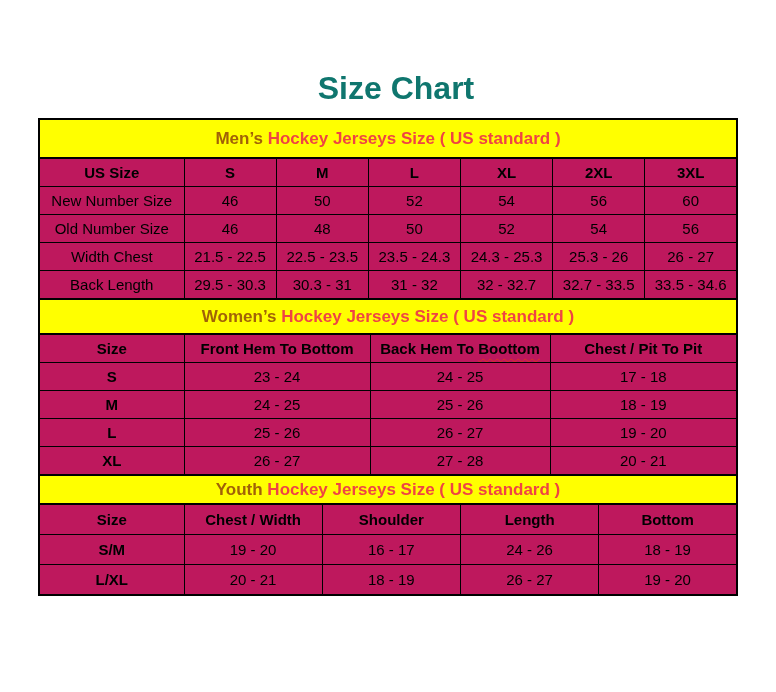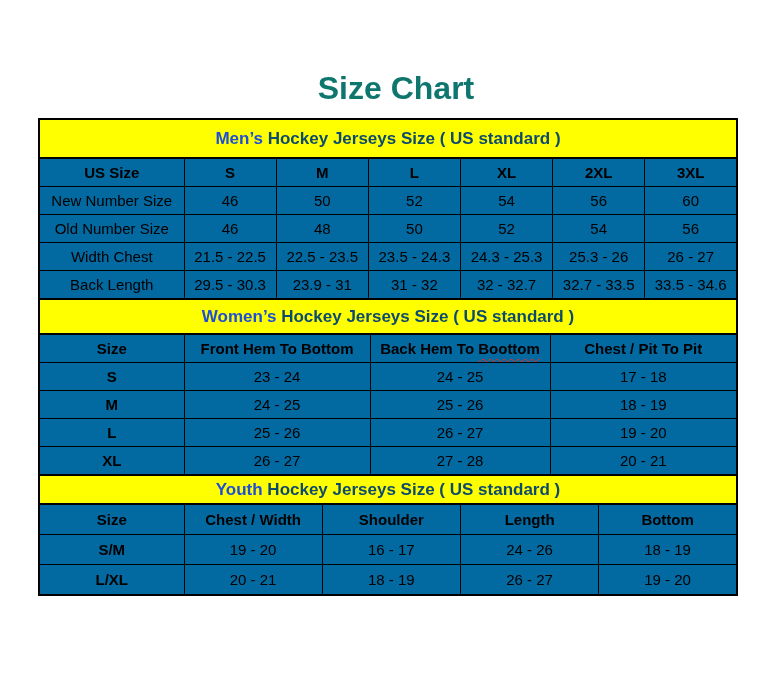--- a/index.html
+++ b/index.html
@@ -36,28 +36,28 @@
     font-size: 17px;
     color: #000000;
     display: flex;
     align-items: center;
     justify-content: center;
     box-sizing: border-box;
   }
   .band.mens   { height: 41px; }
   .band.womens { height: 37px; margin-top: -2px; text-align: right; }
   .band.youth  { height: 31px; margin-top: -2px; }
-  .band .hl { color: #1d4ed8; white-space: pre; }
-  .band .rest { color: #0c4a6e; white-space: pre; }
+  .band .hl { color: #a16207; white-space: pre; }
+  .band .rest { color: #ef4444; white-space: pre; }
   table.tbl {
     width: 700px;
     border-collapse: collapse;
     table-layout: fixed;
     margin-top: -2px;
-    background: #0369a1;
+    background: #be185d;
   }
   table.tbl th, table.tbl td {
     border: 1.5px solid #000000;
     text-align: center;
     vertical-align: middle;
     font-size: 15px;
     color: #000000;
     padding: 0;
     height: 27px;
     overflow: hidden;
@@ -130,21 +130,21 @@
         <td>21.5 - 22.5</td>
         <td>22.5 - 23.5</td>
         <td>23.5 - 24.3</td>
         <td>24.3 - 25.3</td>
         <td>25.3 - 26</td>
         <td>26 - 27</td>
       </tr>
       <tr>
         <td>Back Length</td>
         <td>29.5 - 30.3</td>
-        <td>23.9 - 31</td>
+        <td>30.3 - 31</td>
         <td>31 - 32</td>
         <td>32 - 32.7</td>
         <td>32.7 - 33.5</td>
         <td>33.5 - 34.6</td>
       </tr>
     </tbody>
       </table>
 
     <div class="band womens">
       <span class="hl">Women’s</span>

